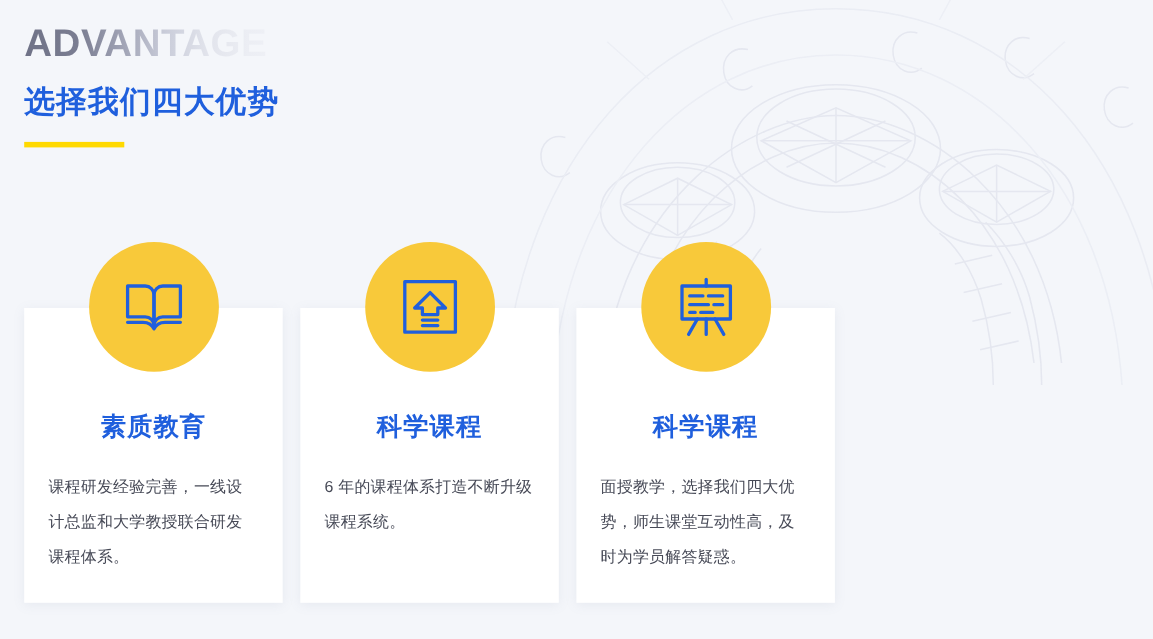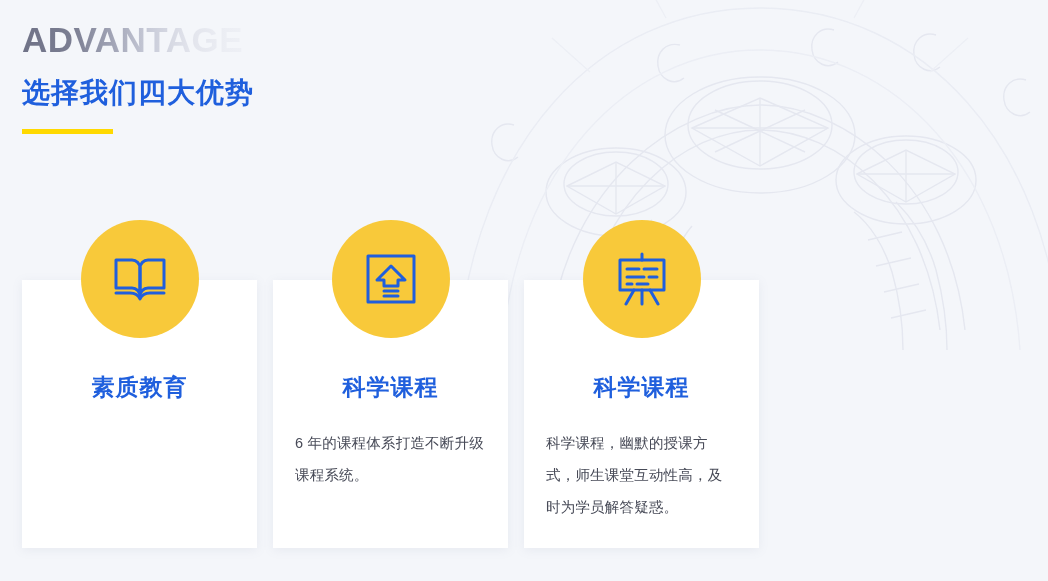--- a/index.html
+++ b/index.html
@@ -194,20 +194,21 @@
   <div class="card-wrap">
     <div class="icon-circle">
       <svg width="56" height="50" viewBox="0 0 56 50" fill="none" stroke="#1f5fdd" stroke-width="3" stroke-linejoin="round" stroke-linecap="round">
         <path d="M4 6 H20 C24.4 6 28 9.6 28 14 V42 C28 37.6 24.4 34 20 34 H4 Z"></path>
         <path d="M52 6 H36 C31.6 6 28 9.6 28 14 V42 C28 37.6 31.6 34 36 34 H52 Z"></path>
         <path d="M4 39 H18 C23 39 26.6 41.8 28 45 C29.4 41.8 33 39 38 39 H52"></path>
       </svg>
     </div>
     <div class="card">
       <div class="card-title">素质教育</div>
+      <div class="card-desc">课程研发经验完善，一线设计总监和大学教授联合研发课程体系。</div>
     </div>
   </div>
 
   <div class="card-wrap">
     <div class="icon-circle">
       <svg width="52" height="52" viewBox="0 0 52 52" fill="none" stroke="#1f5fdd" stroke-width="3" stroke-linejoin="round" stroke-linecap="round">
         <rect x="3" y="3" width="46" height="46"></rect>
         <path d="M26 13 L40 27 H33 V33 H19 V27 H12 Z"></path>
         <path d="M19 38 H33 M19 43 H33"></path>
       </svg>
@@ -225,17 +226,17 @@
         <path d="M29 2 V8"></path>
         <rect x="7" y="8" width="44" height="30"></rect>
         <path d="M14 17 H26 M31 17 H44"></path>
         <path d="M14 25 H31 M36 25 H44"></path>
         <path d="M14 32 H19 M24 32 H35"></path>
         <path d="M29 38 V52 M21 38 L13 52 M37 38 L45 52"></path>
       </svg>
     </div>
     <div class="card">
       <div class="card-title">科学课程</div>
-      <div class="card-desc">科学课程，幽默的授课方式，师生课堂互动性高，及时为学员解答疑惑。</div>
+      <div class="card-desc">面授教学，选择我们四大优势，师生课堂互动性高，及时为学员解答疑惑。</div>
     </div>
   </div>
 
 </div>
 
 </body></html>

